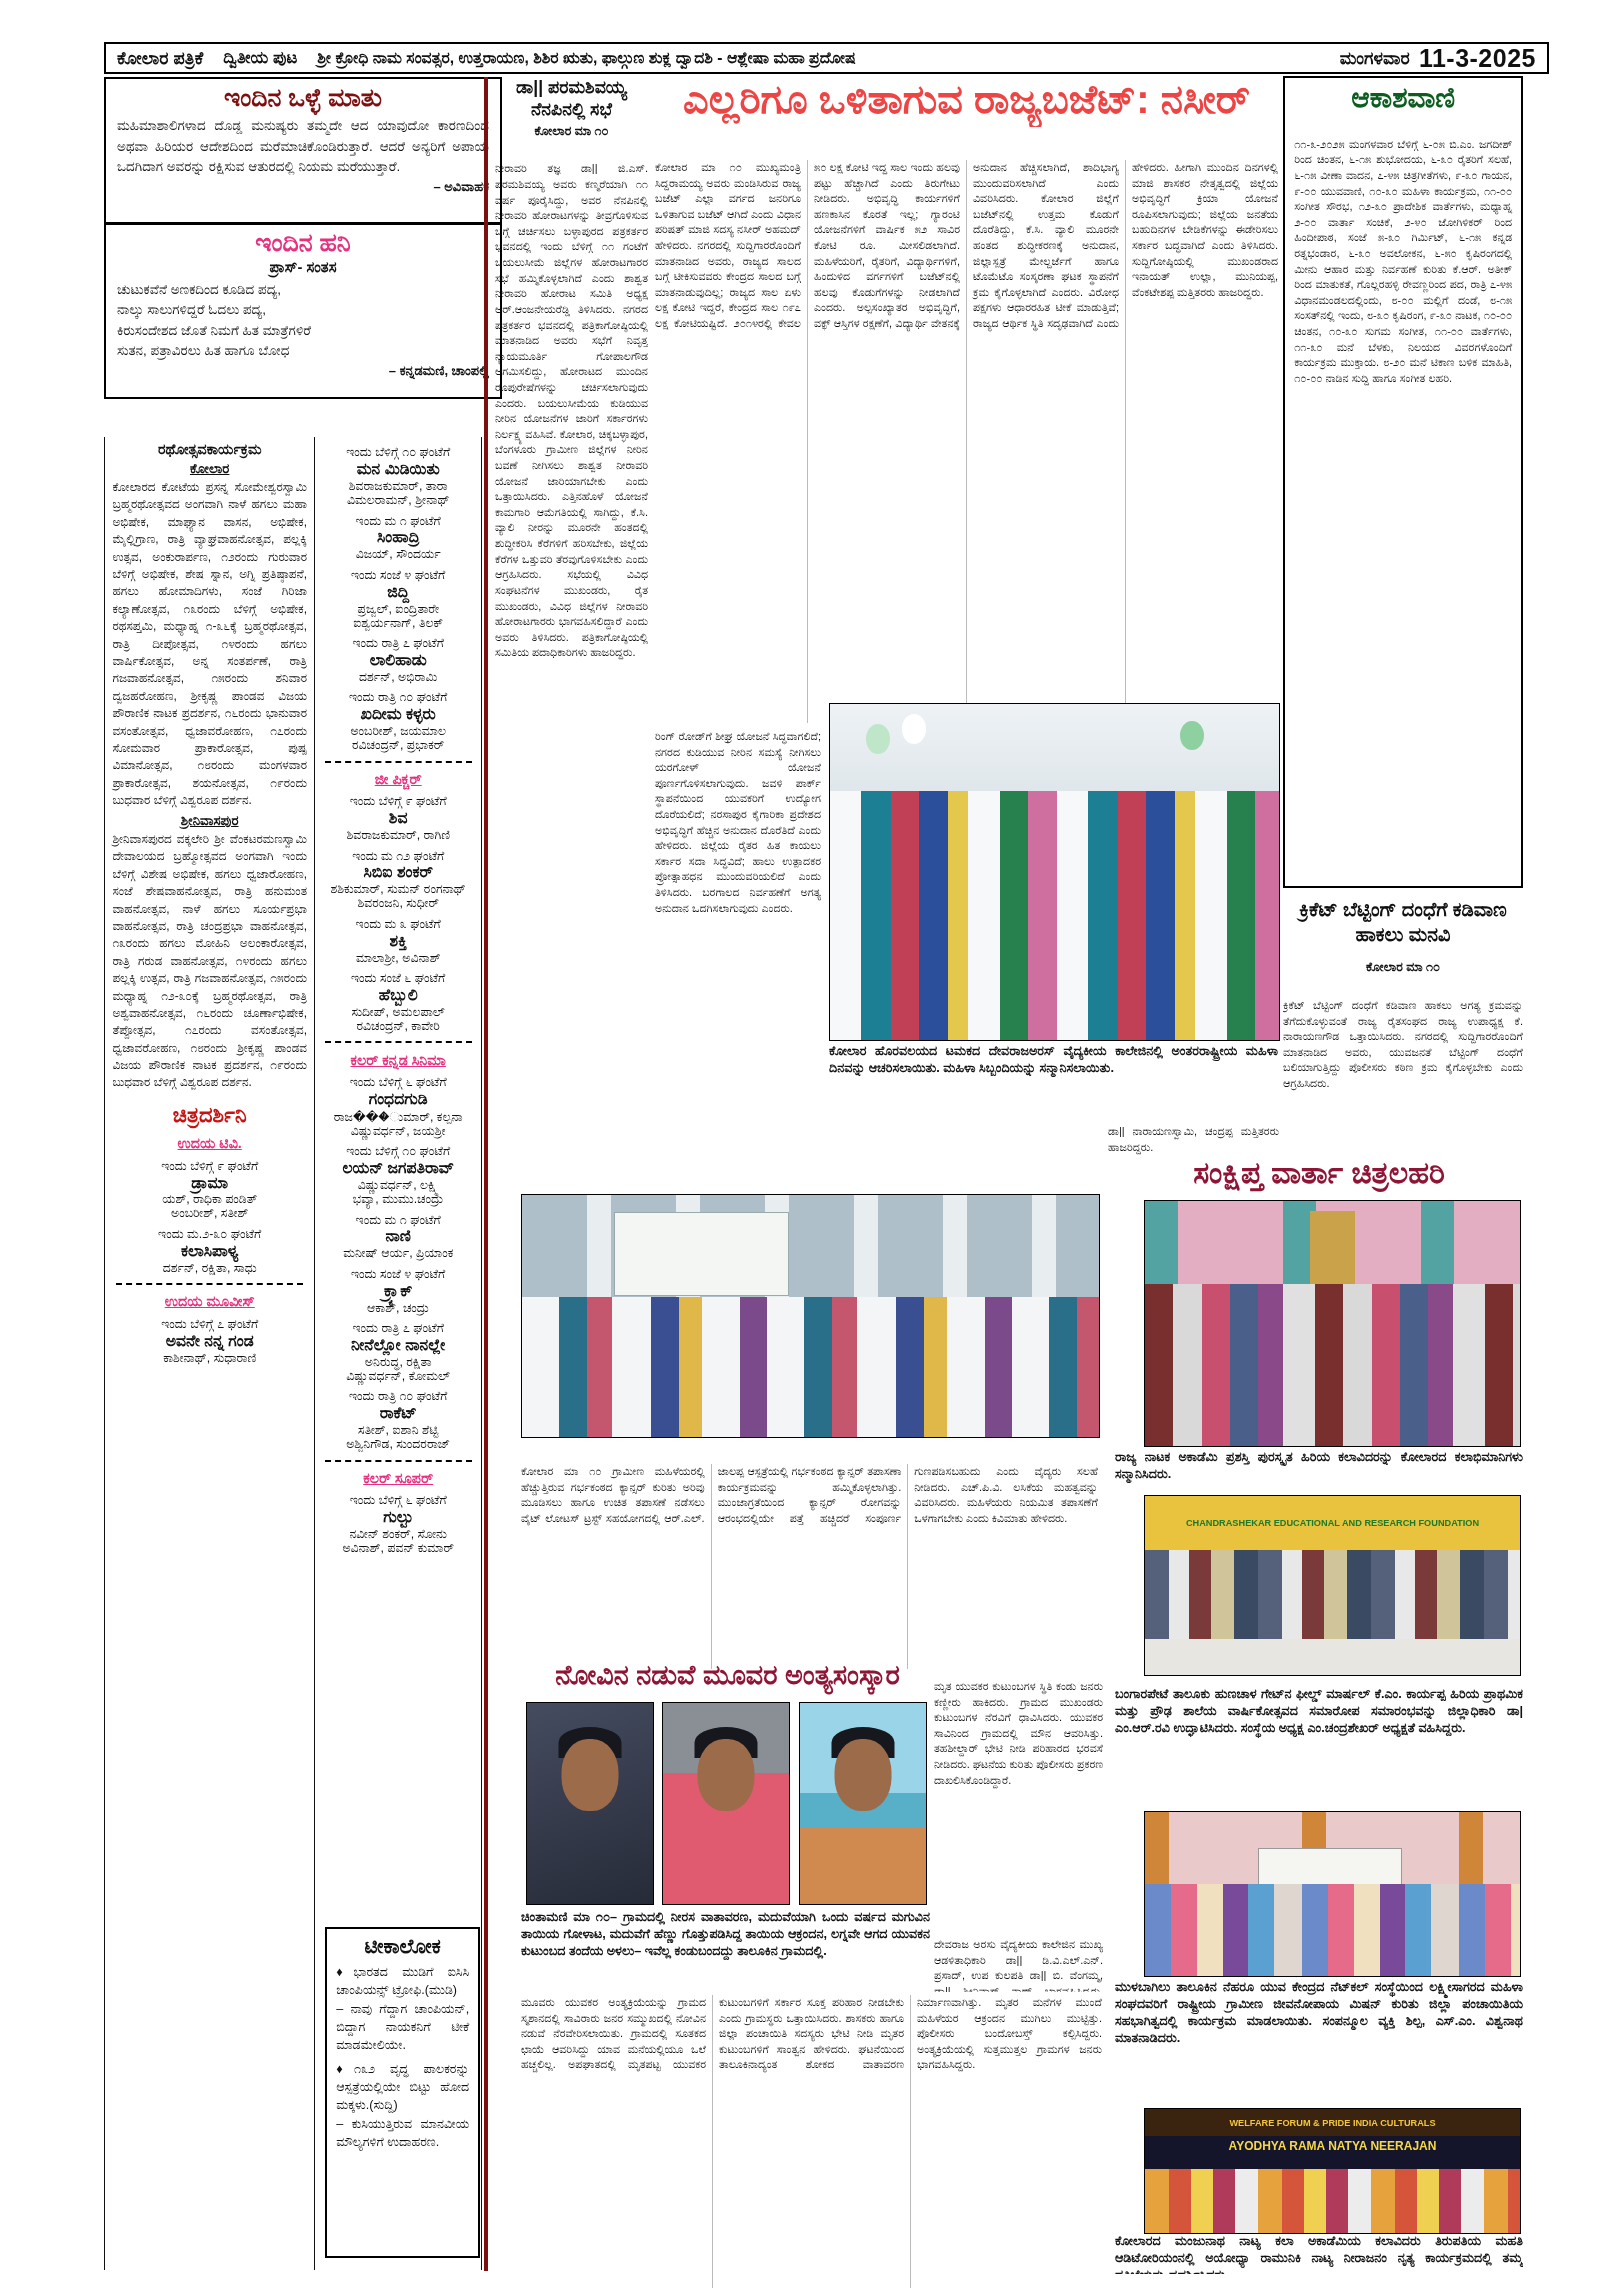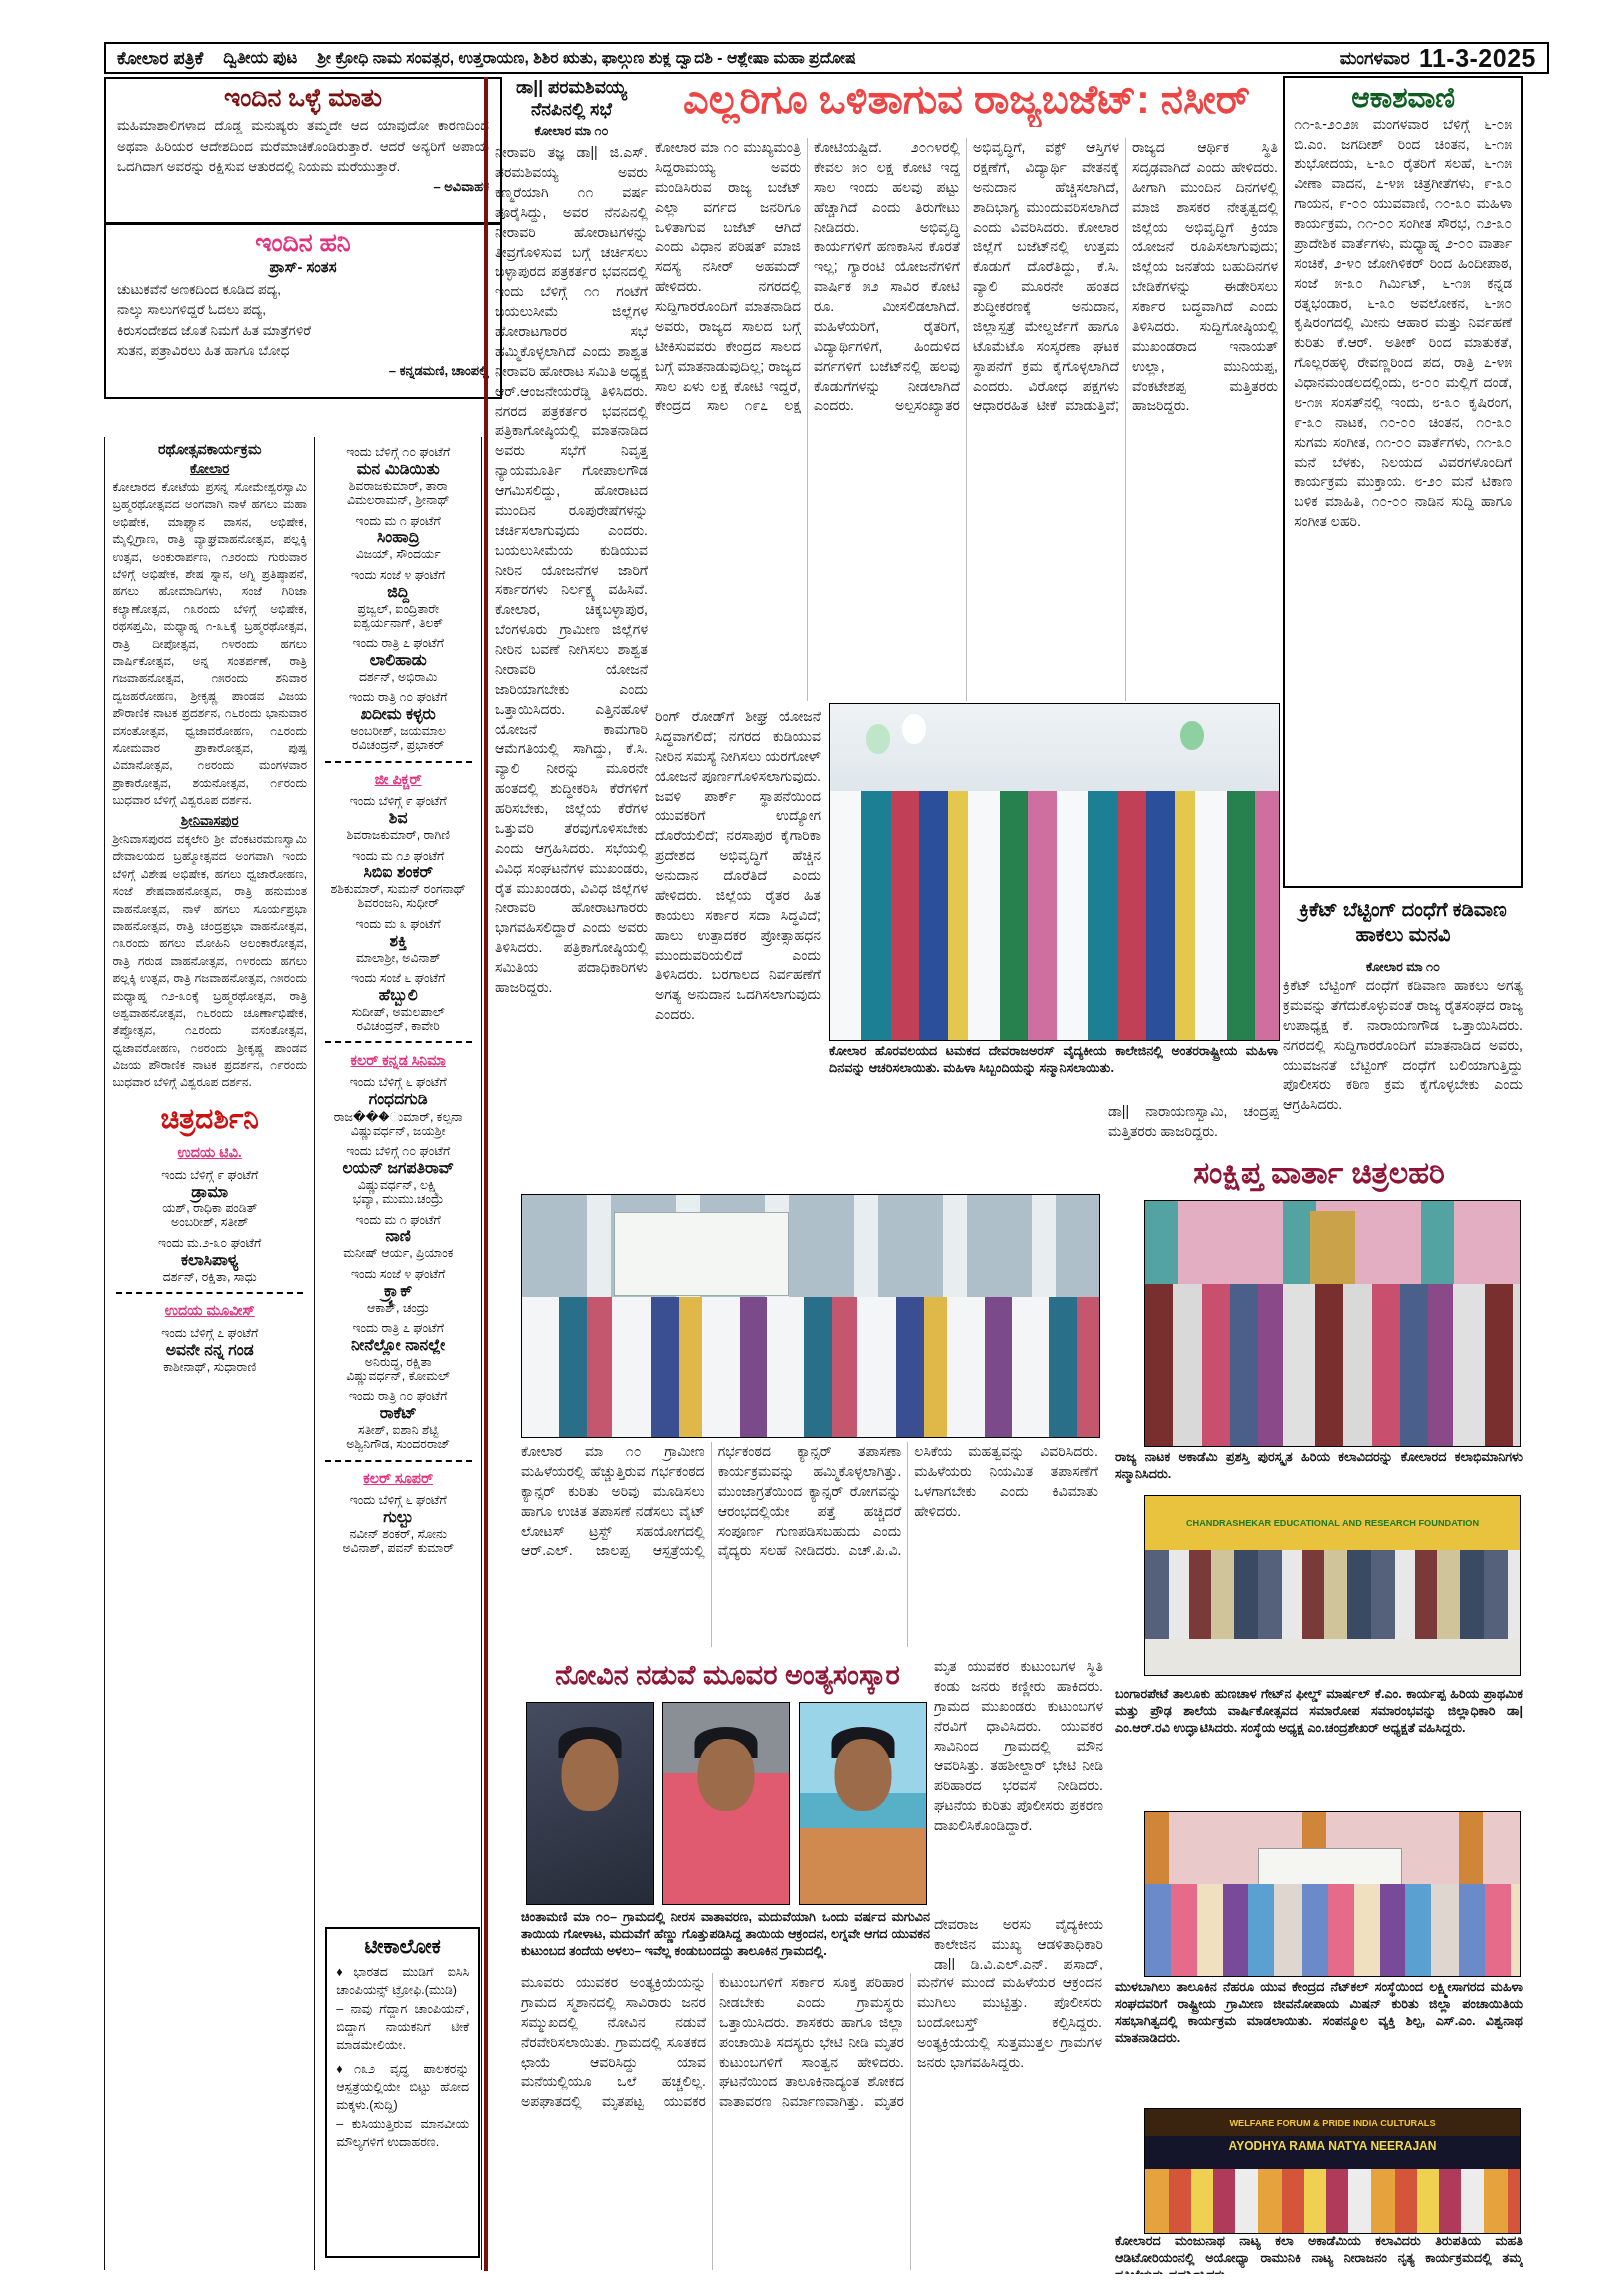--- a/index.html
+++ b/index.html
@@ -1,19 +1,19 @@
 <!DOCTYPE html>
 <html lang="kn" style="font-size:14.8px"><head>
 <meta charset="utf-8">
 <style>
   html,body{margin:0;padding:0;background:#e8e8e8;}
   .page{position:relative;width:1619px;height:2289px;background:#fff;margin:0 auto;
         font-family:"Liberation Sans","DejaVu Sans",sans-serif;color:#111;overflow:hidden;}
   .abs{position:absolute;overflow:hidden;}
-  .jt{text-align:justify;line-height:1.42;font-size:14px;}
+  .jt{text-align:justify;line-height:1.42;font-size:11px;margin-top:22px;}
   .ctr{text-align:center;}
   
   #masthead{left:104px;top:42px;width:1419px;height:28px;border:2.8px solid #000;
             display:flex;align-items:center;gap:20px;padding:0 11px;font-weight:bold;}
   #masthead .paper{font-size:17.5px;}
   #masthead .plabel{font-size:16.6px;}
   #masthead .alm{font-size:15.7px;font-weight:600;}
   #masthead .right{margin-left:auto;display:flex;align-items:center;gap:9.2px;}
   #masthead .wd{font-size:17.5px;}
   #masthead .dt{font-size:25px;letter-spacing:0.5px;}
@@ -33,21 +33,21 @@
   #cinema{width:174px;padding:1.8px 5.5px;overflow:hidden;}
   .ln{text-align:center;}
   .ln.time{font-size:12.4px;margin-top:6.5px;}
   .ln.title{font-size:15.7px;font-weight:bold;margin:0.9px 0;}
   .ln.cast{font-size:12.4px;}
   .ln.chan{color:#e5317f;font-weight:bold;font-size:14.3px;text-decoration:underline;margin-top:8.3px;}
   .ln.div{border-top:2.8px dashed #000;margin:8.3px 3.7px 1.8px;height:0;}
   .ln.head{font-weight:bold;font-size:14.3px;margin-top:1.8px;}
   .ln.place{font-weight:bold;text-decoration:underline;font-size:13.4px;margin:3.7px 0 1.8px;}
   .ln.body{text-align:justify;font-size:12px;line-height:1.45;}
-  .ln.redhead{color:#cc1111;font-weight:bold;font-size:28px;margin-top:11px;}
+  .ln.redhead{color:#cc1111;font-weight:bold;font-size:21px;margin-top:11px;}
   #teekaloka{left:325px;top:1927px;width:133px;height:316px;border:2.8px solid #000;padding:5.5px 9.2px;background:#fff;}
   #teekaloka .t{font-weight:bold;font-size:20px;text-align:center;margin-bottom:3.7px;}
   #teekaloka .ln{white-space:pre-line;text-align:justify;font-size:12.6px;line-height:1.45;margin-top:5.5px;}
   #redrule{left:484px;top:77px;width:3.7px;height:2194px;background:#7a1010;}
   
   #colb{left:495px;top:77px;width:153px;height:1569px;}
   #colb .h{font-weight:bold;font-size:17.5px;text-align:center;line-height:1.25;}
   .dateline{text-align:center;font-weight:bold;font-size:12.5px;margin:3.7px 0;}
   
   #mainhead{left:652px;top:72px;width:629px;height:55px;color:#ef4444;font-weight:bold;font-size:40px;

